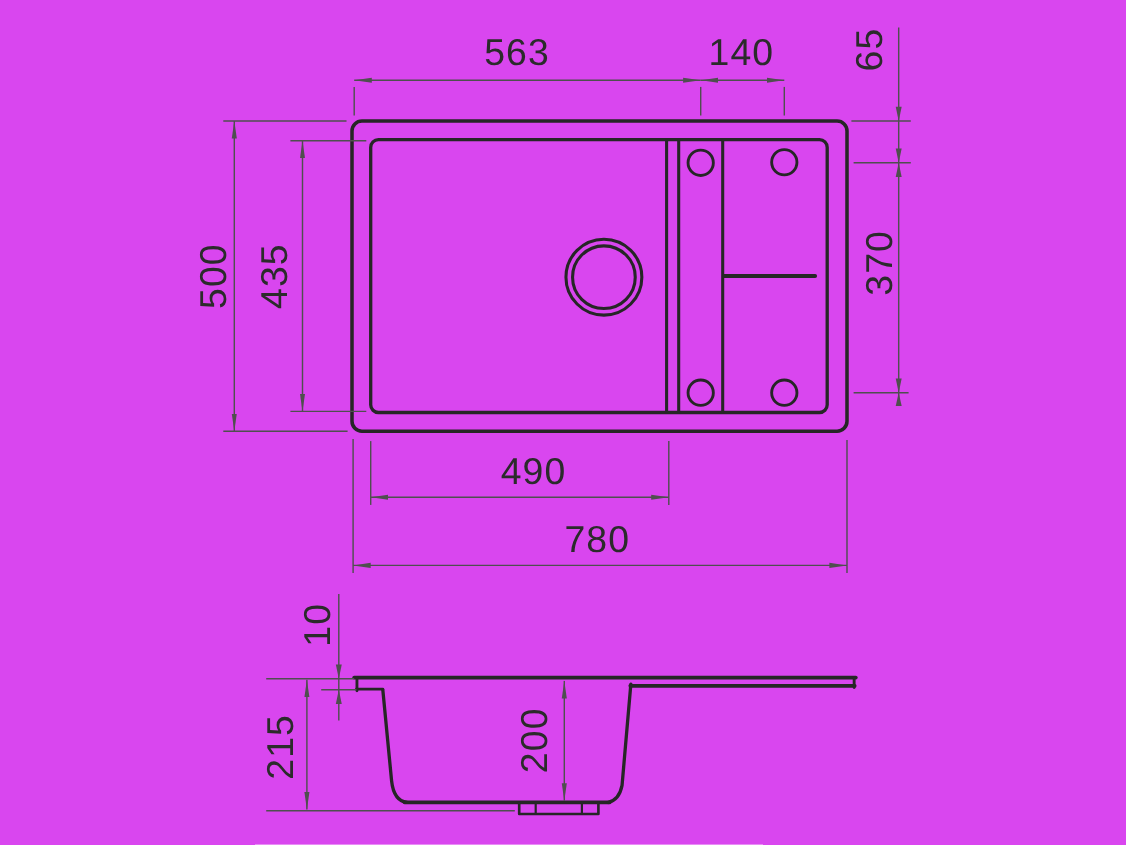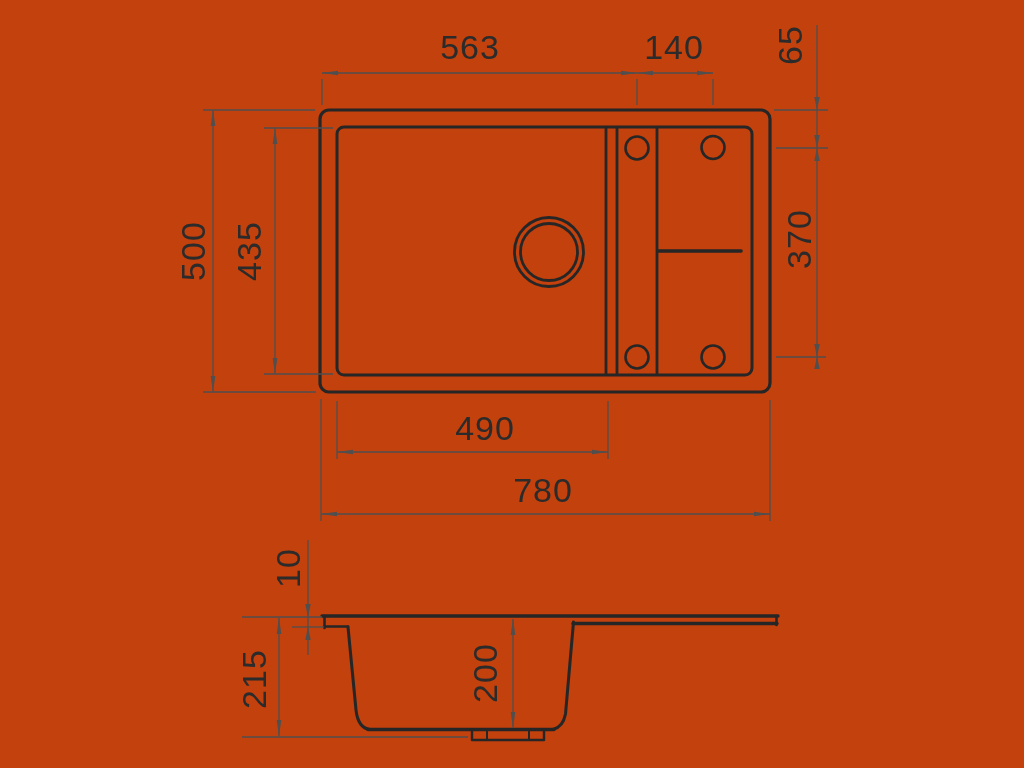--- a/index.html
+++ b/index.html
@@ -3,21 +3,21 @@
 <meta charset="utf-8">
 <style>
   html, body {
     margin: 0;
     padding: 0;
     background: #ffffff;
   }
   .page {
     width: 1024px;
     height: 768px;
-    background: #c2410c;
+    background: #d946ef;
     position: relative;
     overflow: hidden;
   }
   svg {
     display: block;
   }
   .obj {
     stroke: #262626;
     fill: none;
     stroke-linecap: round;

